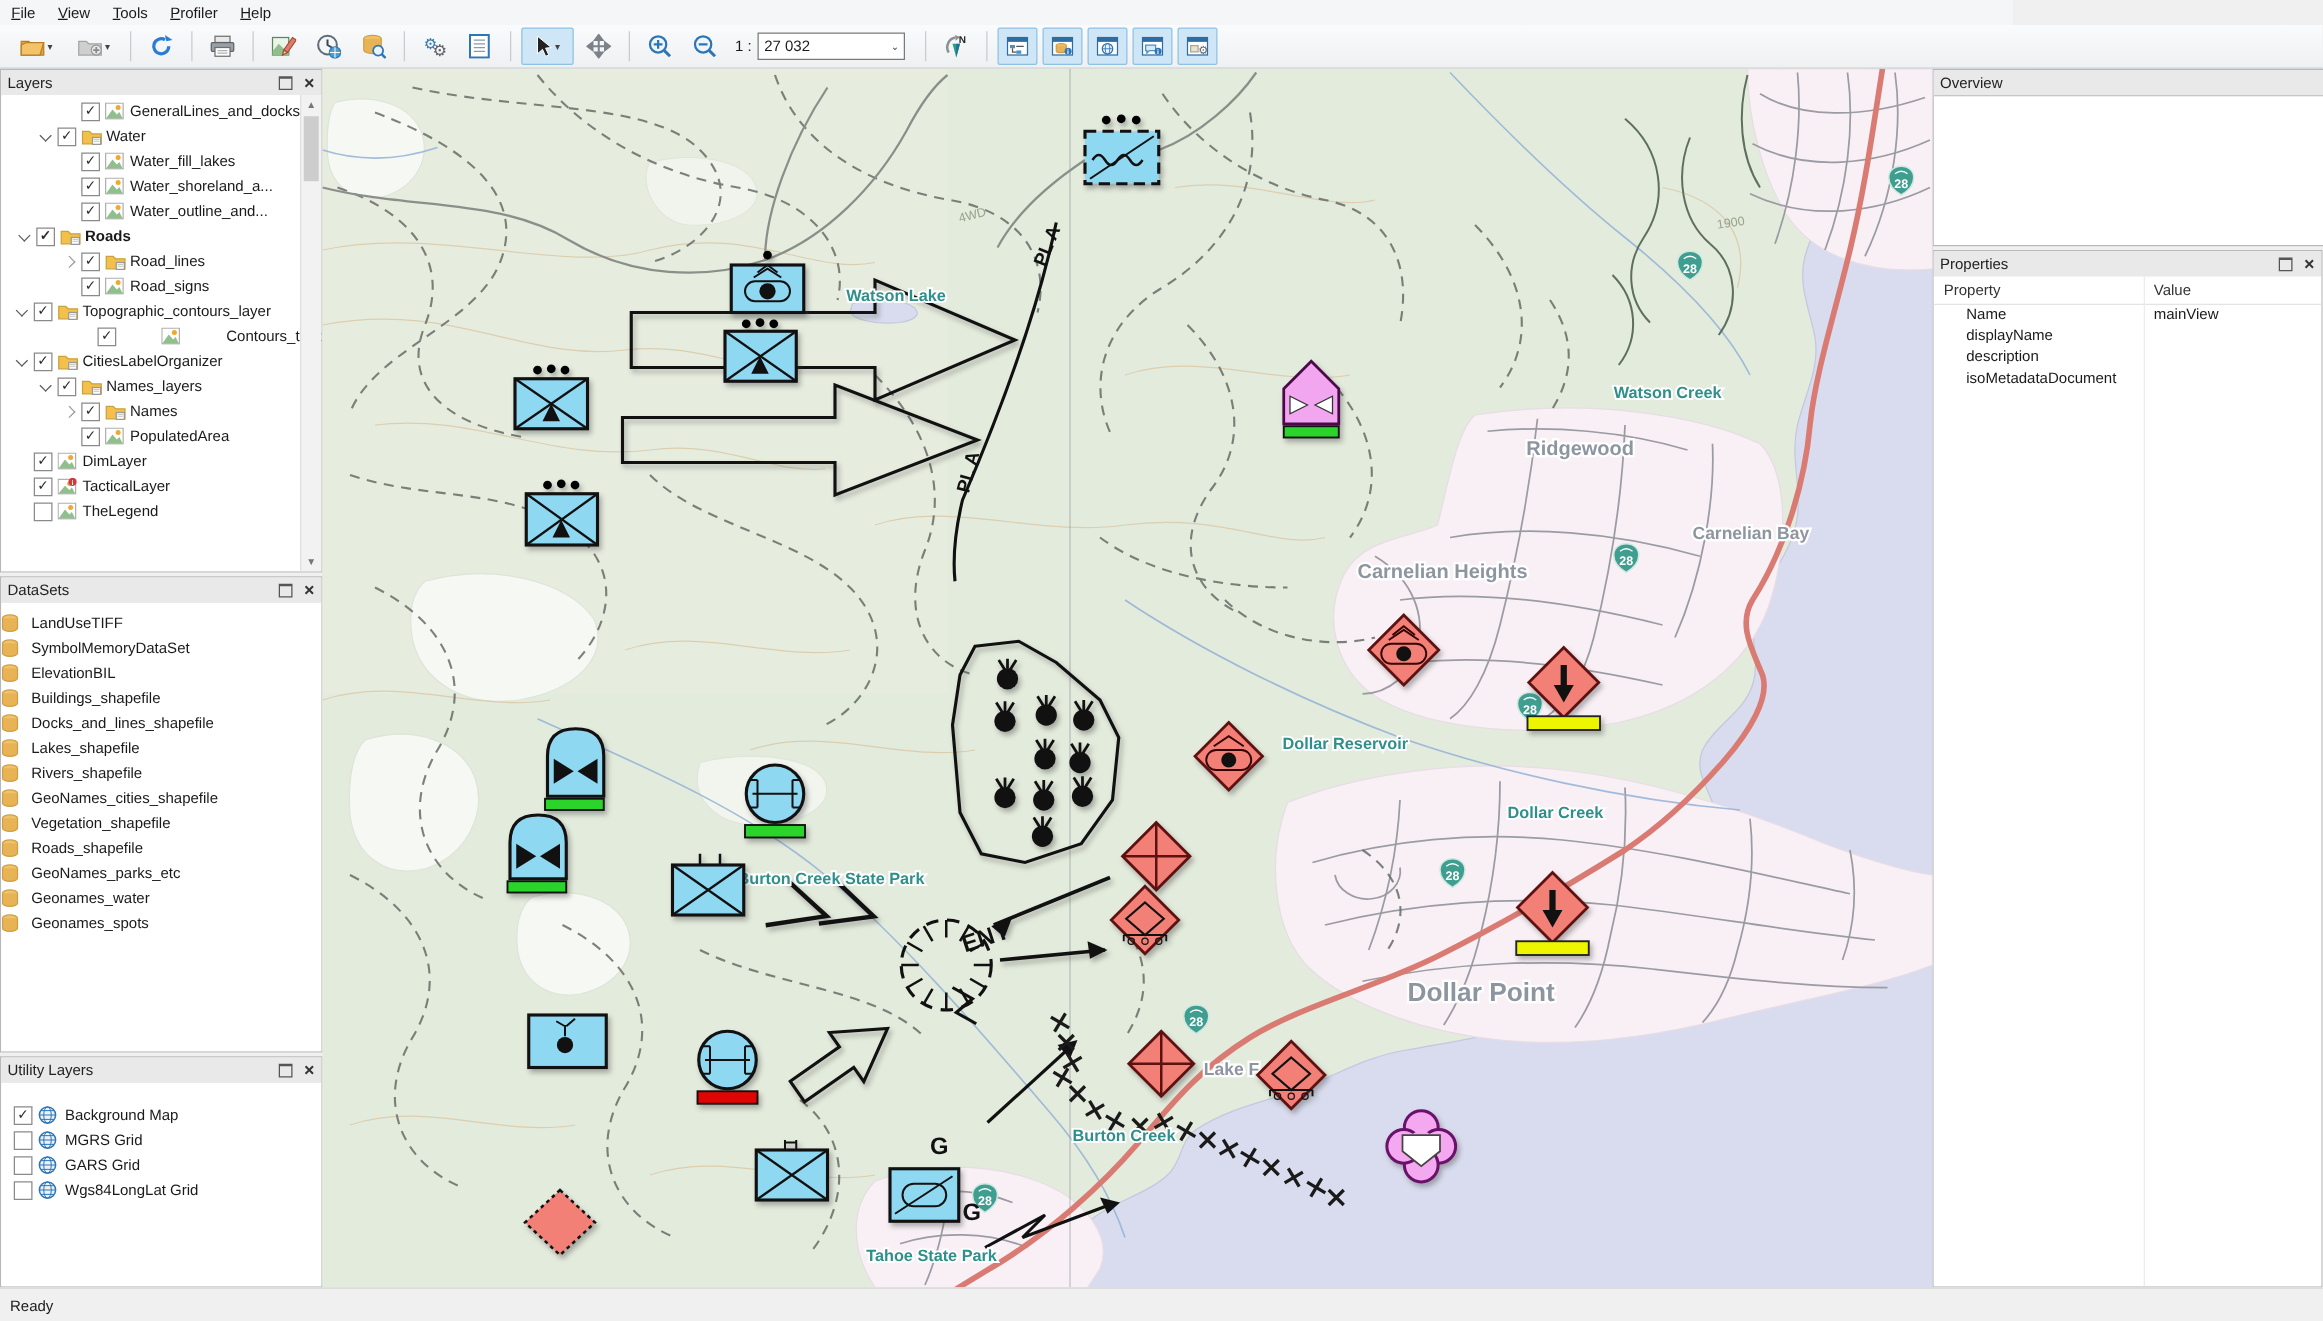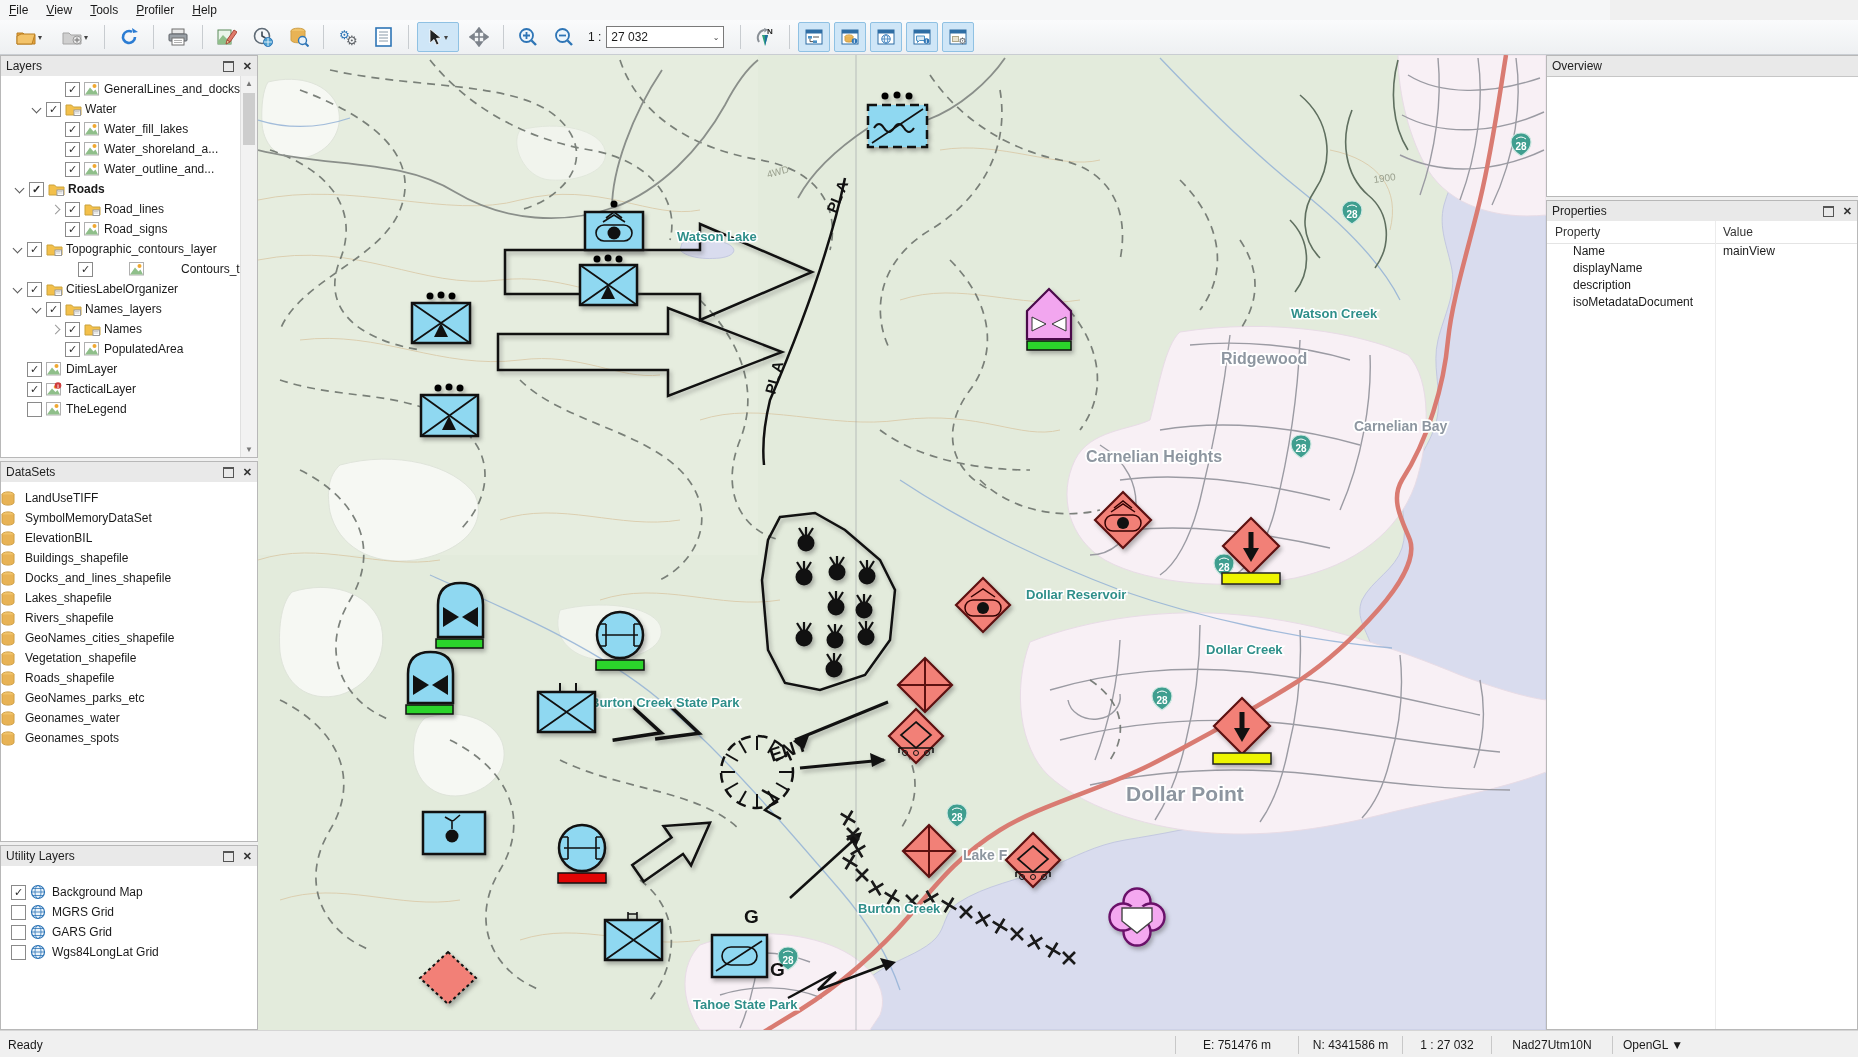--- a/index.html
+++ b/index.html
@@ -1145,20 +1145,13 @@
   </g>
   <g class="sh">
     <polygon points="448,952 476,978 448,1004 420,978" fill="#f28077" stroke="#111" stroke-width="2" stroke-dasharray="3 3"></polygon>
   </g>
   <g id="g-labels-top"></g>
 </svg>
 </div>
 
 <div id="statusbar">
   <span style="padding-left:8px;">Ready</span>
-  <div id="status-cells">
-      <div class="scell" style="width: 122px;">E: 751476 m</div>
-      <div class="scell" style="width: 103px;">N: 4341586 m</div>
-      <div class="scell" style="width: 88px;">1 : 27 032</div>
-      <div class="scell" style="width: 120px;">Nad27Utm10N</div>
-      <div class="scell" style="width: 235px; justify-content: flex-start; padding-left: 10px;">OpenGL ▼</div>
-    </div>
 </div>
 
 </body></html>

